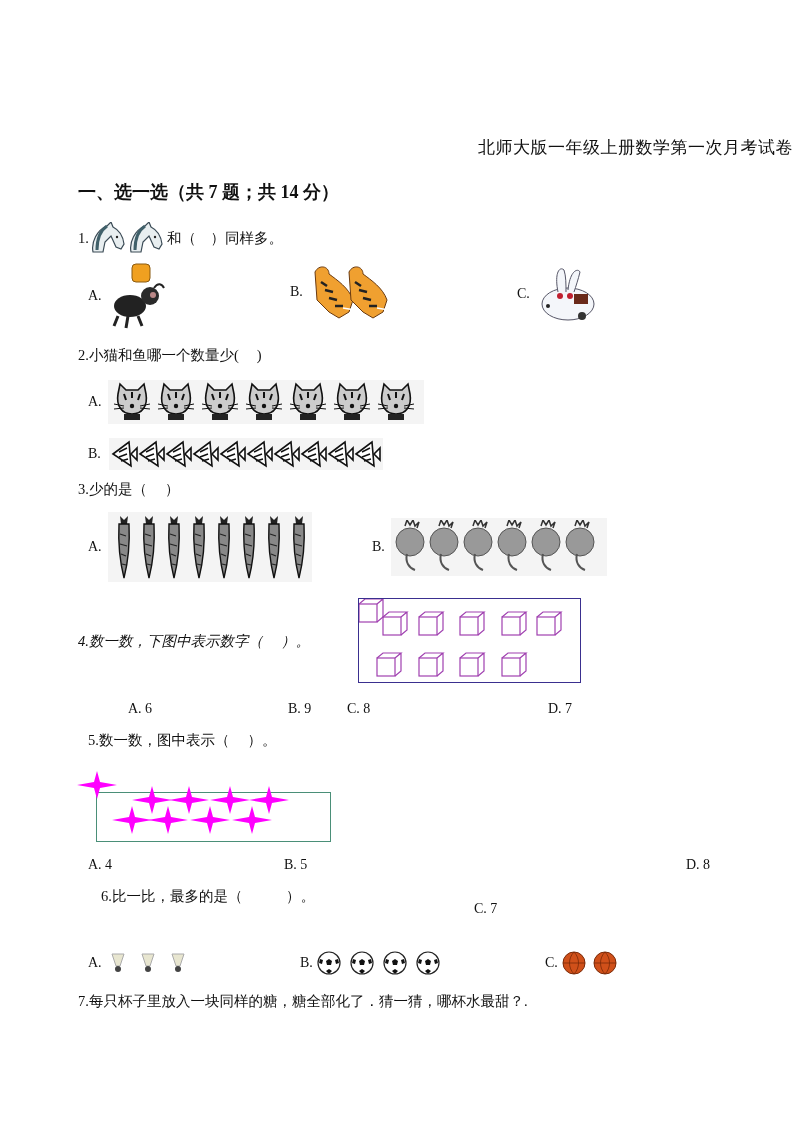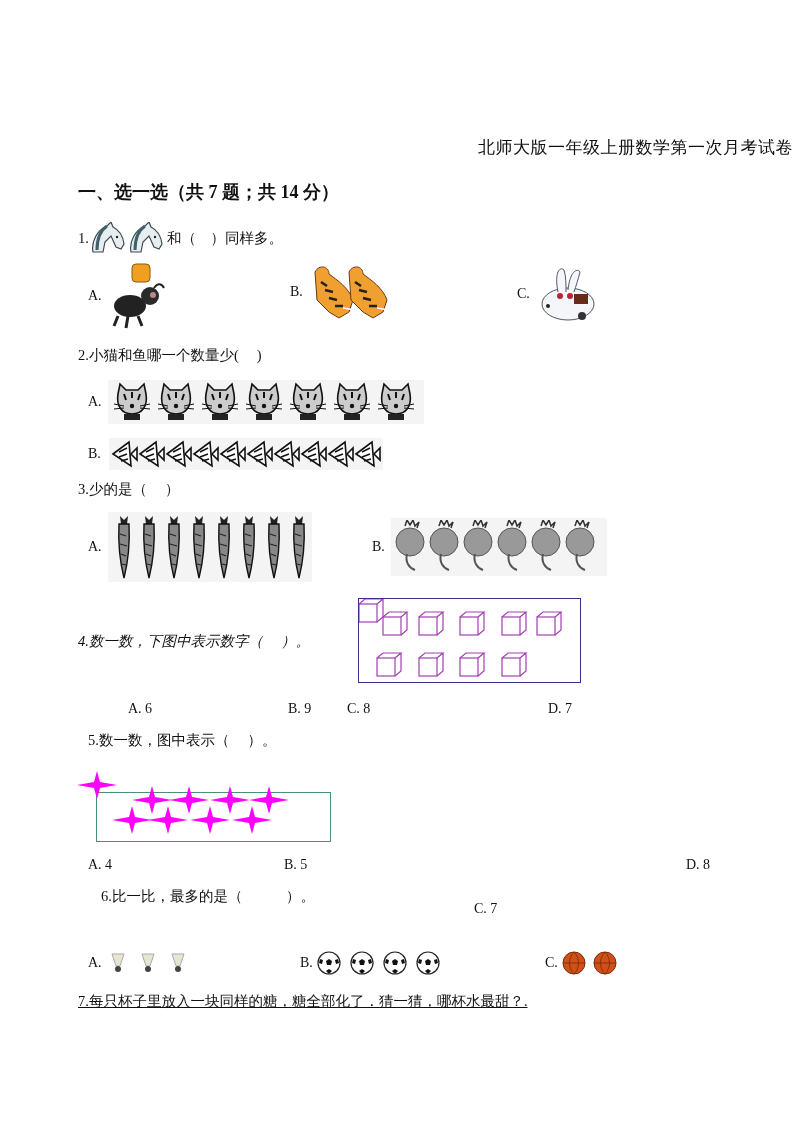--- a/index.html
+++ b/index.html
@@ -239,13 +239,13 @@
   <span style="margin-right:4px;">C.</span>
   <svg width="56" height="26" viewBox="0 0 56 26">
     <g id="bball">
         <circle cx="12" cy="13" r="11" fill="#d0501a" stroke="#7a2a08"></circle>
         <path d="M1 13 L23 13 M12 2 C6 8 6 18 12 24 M12 2 C18 8 18 18 12 24" stroke="#7a2a08" stroke-width="0.8" fill="none"></path>
       </g>
     <use href="#bball" x="31"></use>
   </svg>
 </div>
 
-<div class="abs q" style="left:78px;top:992px;text-decoration:underline;">7.每只杯子里放入一块同样的糖，糖全部化了．猜一猜，哪杯水最甜？.</div>
+<div class="abs q" style="left:78px;top:992px;">7.每只杯子里放入一块同样的糖，糖全部化了．猜一猜，哪杯水最甜？.</div>
 
 </body></html>

